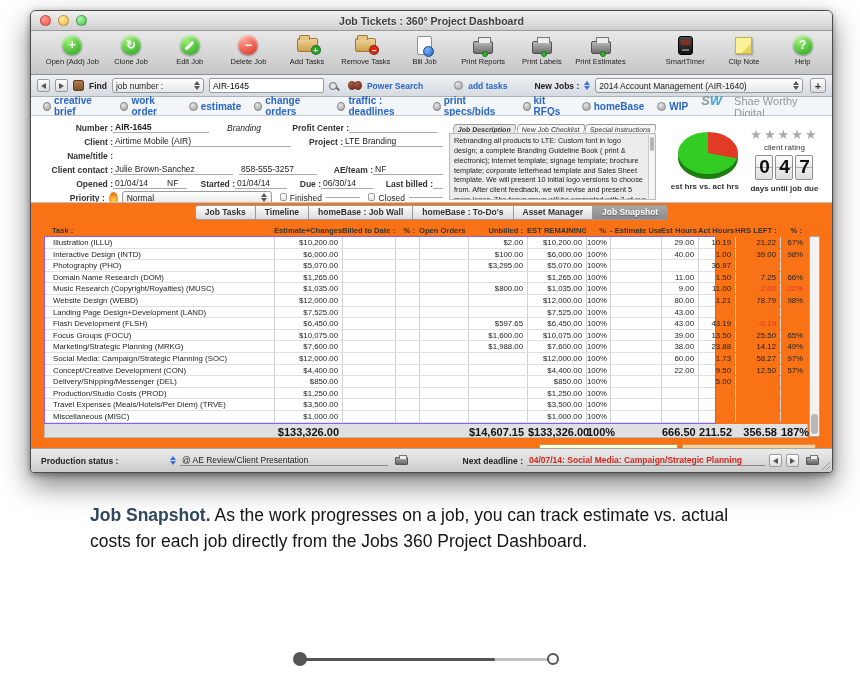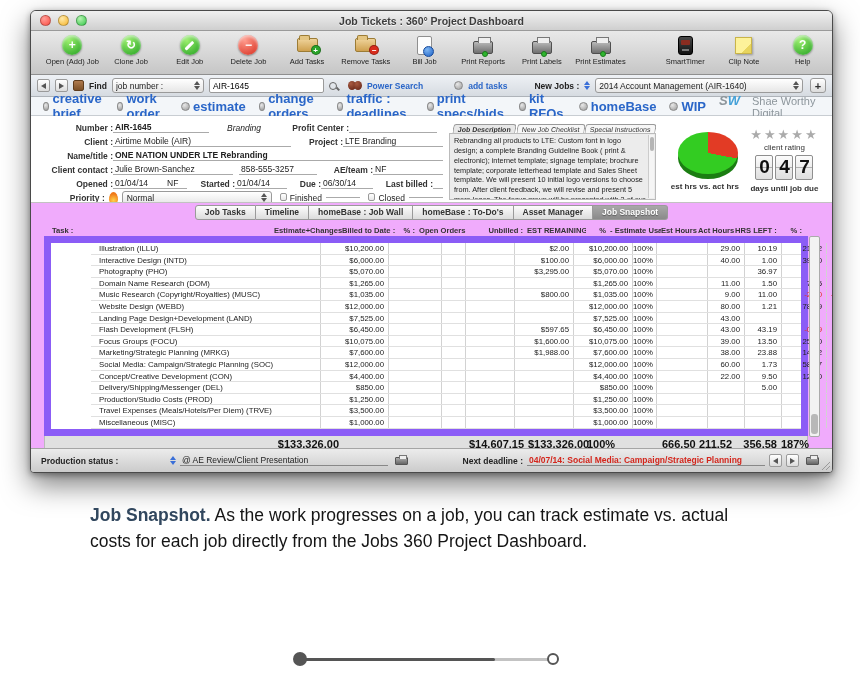--- a/index.html
+++ b/index.html
@@ -64,21 +64,21 @@
   .mag::after { content:""; position:absolute; width:4px; height:1.5px; background:#666; transform:rotate(45deg); right:-4px; bottom:-1px; }
   .binocs { width:14px; height:9px; position:relative; }
   .binocs::before,.binocs::after { content:""; position:absolute; top:0; width:8px; height:9px; border-radius:50%; background:radial-gradient(circle at 35% 30%, #a85b42, #5e1f12); }
   .binocs::before{ left:0; } .binocs::after{ right:0; }
   .linkblue { color:#2a66c8; font-weight:bold; }
   .graydot { width:9px; height:9px; border-radius:50%; background:radial-gradient(circle at 35% 30%, #e8e8e8, #9a9a9a); border:1px solid #8a8a8a; }
   .addbtn { width:16px; height:15px; background:linear-gradient(#fff,#dcdcdc); border:1px solid #9a9a9a; border-radius:3px; font-size:11px; font-weight:bold; color:#333; display:flex; align-items:center; justify-content:center; margin-left:2px; }
 
   
   .quicklinks { height:19px; background:#f3f6f9; border-bottom:1px solid #c8cdd2; display:flex; align-items:center; padding:0 12px; gap:13px; flex:0 0 auto; }
-  .qlink { display:flex; align-items:center; gap:3px; font-size:13px; font-weight:bold; color:#2a66c8; }
+  .qlink { display:flex; align-items:center; gap:3px; font-size:10px; font-weight:bold; color:#2a66c8; }
   .brand { margin-left:auto; display:flex; align-items:baseline; gap:12px; }
   .brand .logo { font-size:13px; font-weight:bold; font-style:italic; color:#8d969c; }
   .brand .logo b { color:#45a1d8; }
   .brand .name { font-size:11px; color:#8d969c; }
 
   
   .info { height:86px; background:#fff; display:flex; padding:4px 8px 2px 10px; gap:6px; flex:0 0 auto; }
   .fields { width:402px; font-size:8.5px; color:#222; }
   .frow { display:flex; align-items:flex-end; height:13px; margin-bottom:1px; }
   .flabel { font-weight:bold; color:#333; text-align:right; white-space:nowrap; }
@@ -104,34 +104,34 @@
   .ratepanel { width:95px; display:flex; flex-direction:column; align-items:center; justify-content:center; gap:2px; }
   .stars { font-size:13px; letter-spacing:2px; color:#ababab; line-height:1; }
   .rate-lbl { font-size:8px; color:#333; }
   .digits { display:flex; gap:2px; margin-top:1px; }
   .digit { width:18px; height:25px; background:linear-gradient(#fcfcfc,#dedede); border:1px solid #8f8f8f; border-radius:2px;
     font-size:19px; font-weight:bold; color:#111; display:flex; align-items:center; justify-content:center; position:relative; }
   .digit::after { content:""; position:absolute; left:0; right:0; top:50%; height:1px; background:rgba(0,0,0,.25); }
   .days-lbl { font-size:8px; font-weight:bold; color:#333; margin-top:2px; }
 
   
-  .main { flex:1; background:#f0abfc; border-top:1px solid #c2c2c2; display:flex; flex-direction:column; overflow:hidden; }
+  .main { flex:1; background:#f97316; border-top:1px solid #c2c2c2; display:flex; flex-direction:column; overflow:hidden; }
   .vtabs { height:17px; display:flex; justify-content:center; align-items:center; margin-top:2px; }
   .vtab { font-size:8.5px; font-weight:bold; color:#333; background:linear-gradient(#fdfdfd,#dcdcdc); border:1px solid #9a9a9a; border-left:none; padding:1px 9px 2px; }
   .vtab:first-child { border-left:1px solid #9a9a9a; border-radius:3px 0 0 3px; }
   .vtab:last-child { border-radius:0 3px 3px 0; }
   .vtab.active { background:linear-gradient(#a8a8a8,#8a8a8a); color:#fff; text-shadow:0 1px 1px rgba(0,0,0,.4); }
 
   .tablewrap { margin:2px 0 0 13px; width:776px; position:relative; }
   .thead, .trow { display:grid; grid-template-columns:230px 68px 53px 24px 49px 59px 59px 24px 51px 37px 37px 45px 26px; }
   .thead { height:14px; align-items:end; }
   .th { font-size:7.6px; font-weight:bold; color:#333; text-align:right; padding:0 4px 1px 0; white-space:nowrap; overflow:hidden; }
   .th.left { text-align:left; padding-left:8px; }
   .th.center { text-align:center; padding:0 0 1px; }
-  .tbody { background:#fff; border:7px solid #8b5cf6; width:764px;padding-left:40px; }
+  .tbody { background:#fff; border:1px solid #8b5cf6; width:672px; }
   .trow { height:11.6px; border-bottom:1px solid #e0e0e0; }
   .td { font-size:7.8px; color:#222; text-align:right; padding:1px 4px 0 0; border-right:1px solid #d2d2d2; white-space:nowrap; overflow:hidden; }
   .td.left { text-align:left; padding-left:8px; }
   .td.neg { color:#e03228; }
   .td:last-child { border-right:none; }
   .tscroll { position:absolute; right:0; top:14px; width:11px; height:201px; background:#f2f2f2; border:1px solid #aaa; border-radius:2px; }
   .tscroll .thumb { position:absolute; bottom:2px; left:1px; width:7px; height:20px; background:#b8b8b8; border-radius:3px; }
   .totals { display:grid; grid-template-columns:230px 68px 53px 24px 49px 59px 59px 24px 51px 37px 37px 45px 26px; height:14px; background:#e0e0e0; margin-left:0; width:764px; border:1px solid #bbb; border-top:none; }
   .tot { font-size:11px; font-weight:bold; color:#111; text-align:right; padding:2px 4px 0 0; white-space:nowrap; }
 
@@ -352,21 +352,20 @@
         <span class="fval" style="width:88px;"></span>
       </div>
       <div class="frow">
         <span class="flabel" style="width:72px;">Client :</span>
         <span class="fval" style="width:178px;">Airtime Mobile (AIR)</span>
         <span class="flabel" style="width:52px;">Project :</span>
         <span class="fval" style="flex:1;">LTE Branding</span>
       </div>
       <div class="frow">
         <span class="flabel" style="width:72px;">Name/title :</span>
-        <span class="fval bold" style="flex:1;">ONE NATION UNDER LTE Rebranding</span>
       </div>
       <div class="frow">
         <span class="flabel" style="width:72px;">Client contact :</span>
         <span class="fval" style="width:120px;">Julie Brown-Sanchez</span>
         <span class="fval" style="width:78px;margin-left:6px;">858-555-3257</span>
         <span class="flabel" style="width:56px;">AE/team :</span>
         <span class="fval" style="flex:1;">NF</span>
       </div>
       <div class="frow">
         <span class="flabel" style="width:72px;">Opened :</span>

